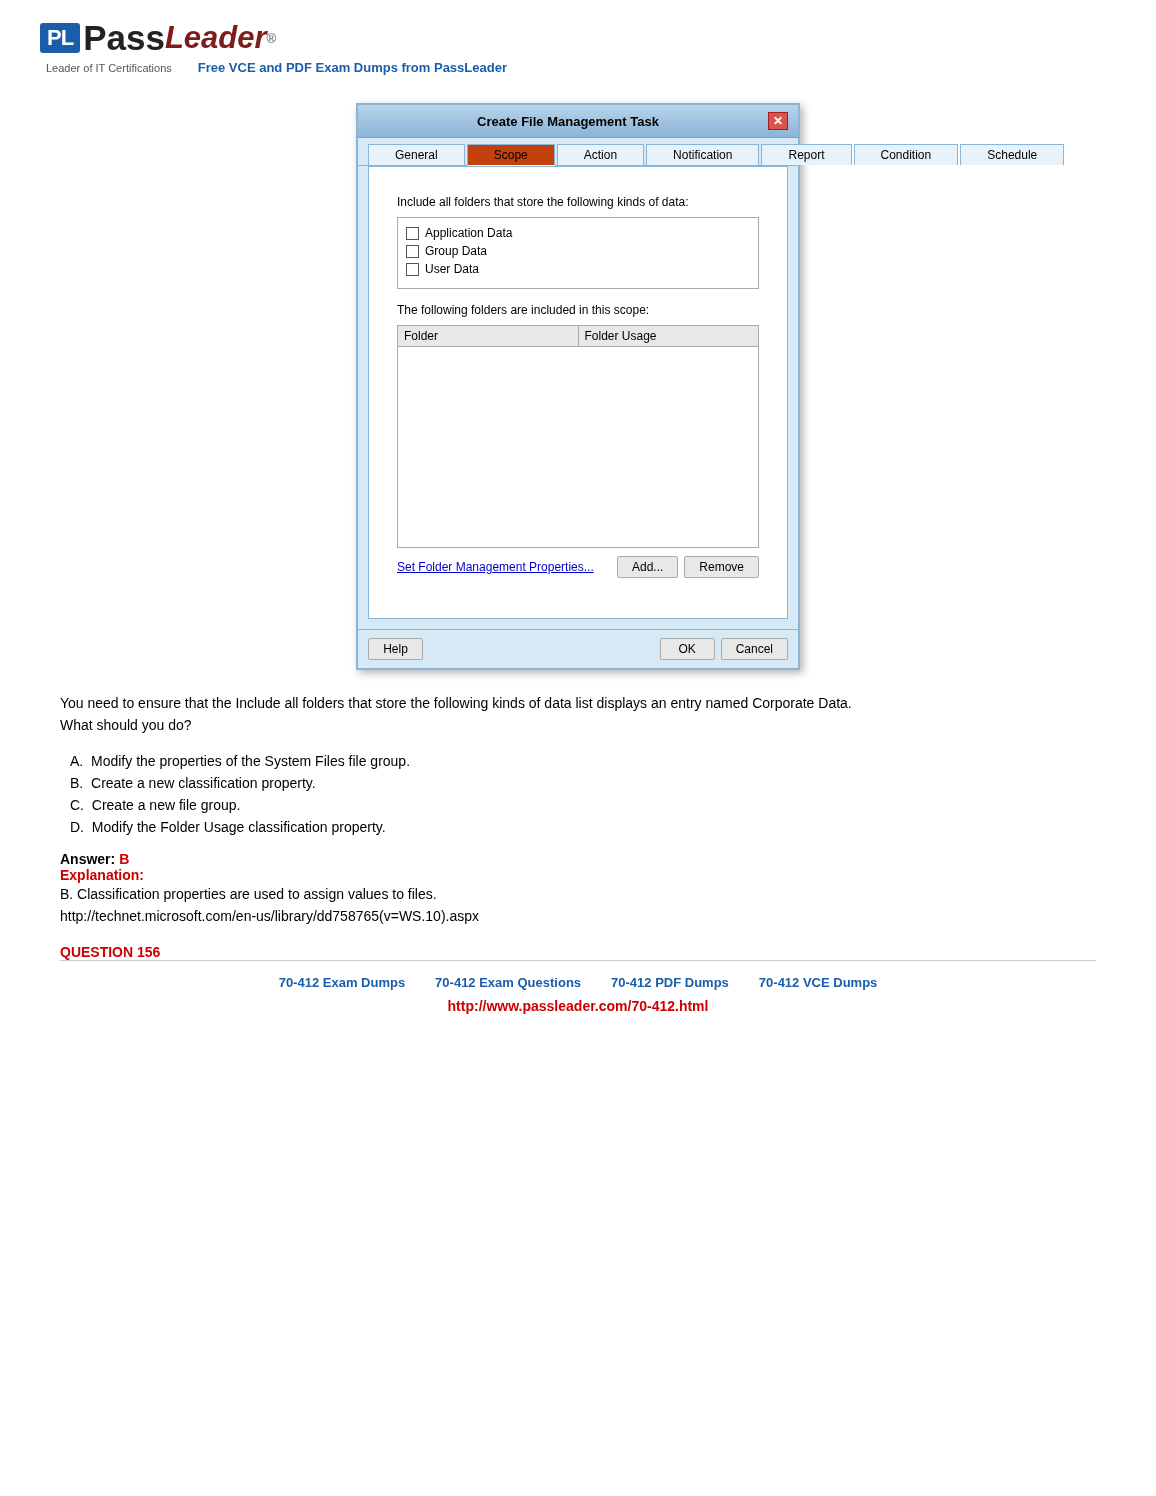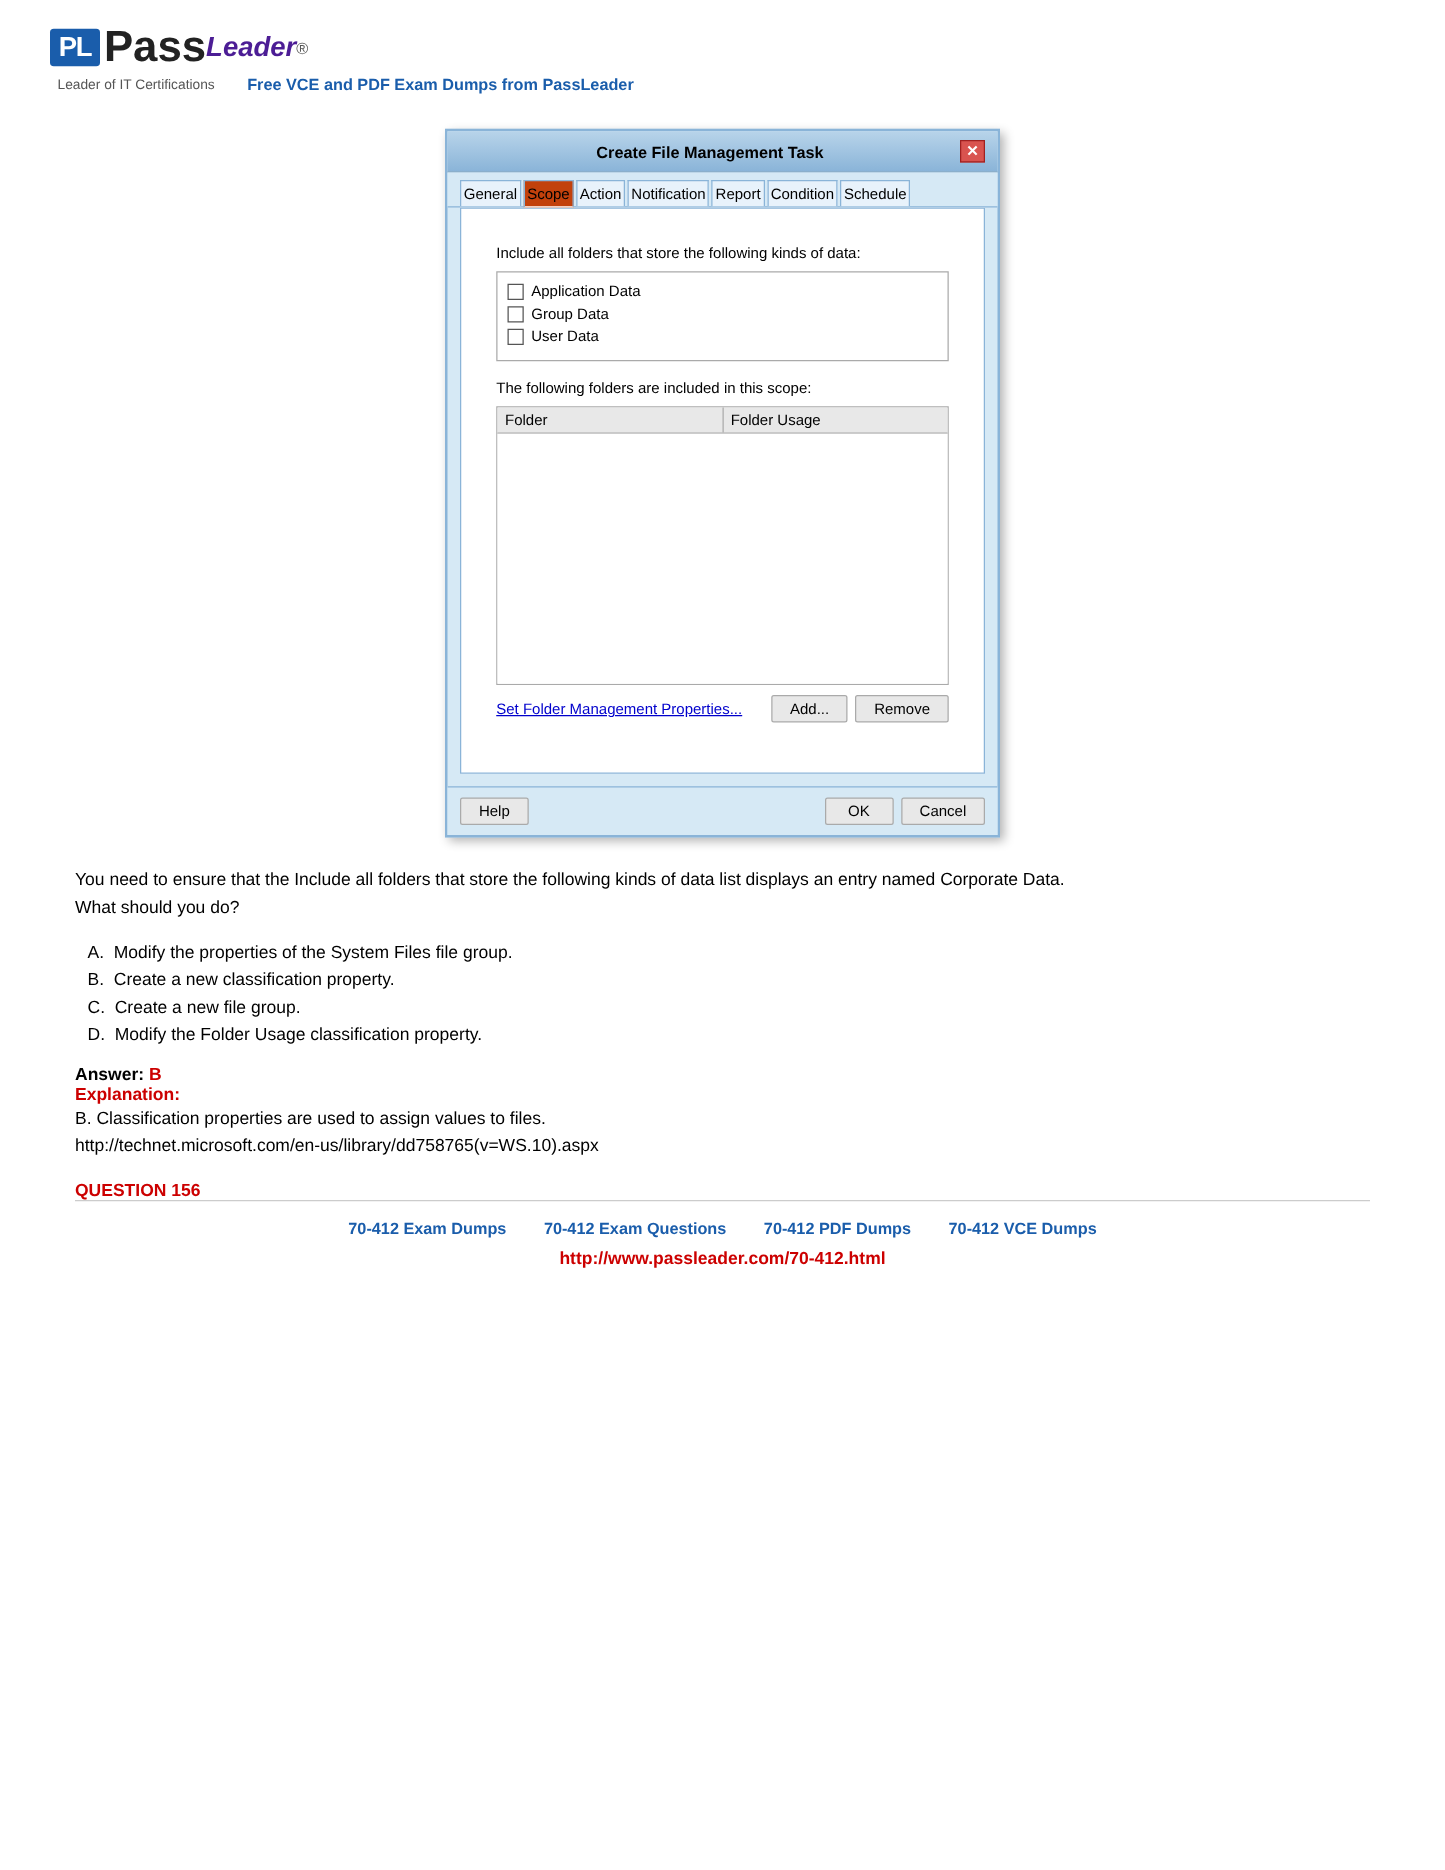--- a/index.html
+++ b/index.html
@@ -34,23 +34,23 @@
       letter-spacing: -1px;
       margin-right: 3px;
     }
     .logo-pass {
       font-size: 35px;
       font-weight: bold;
       color: #222;
       font-style: normal;
     }
     .logo-leader {
-      font-size: 22px;
-      font-weight: bold;
-      color: #4c1d95;
+      font-size: 31px;
+      font-weight: bold;
+      color: #7f1d1d;
       font-style: italic;
     }
     .logo-reg {
       font-size: 13px;
       color: #555;
       vertical-align: super;
     }
     .tagline-row {
       display: flex;
       align-items: center;
@@ -117,21 +117,21 @@
 
     
     .dialog-tabs {
       display: flex;
       background: #d6e9f5;
       padding: 6px 10px 0 10px;
       gap: 2px;
       border-bottom: 1px solid #8ab4d8;
     }
     .tab {
-      padding: 3px 2px;
+      padding: 3px 26px;
       font-size: 12px;
       background: #e8f2fb;
       border: 1px solid #8ab4d8;
       border-bottom: none;
       cursor: pointer;
       color: #000;
     }
     .tab.active {
       background: #c2410c;
       border-bottom: 1px solid #fff;

